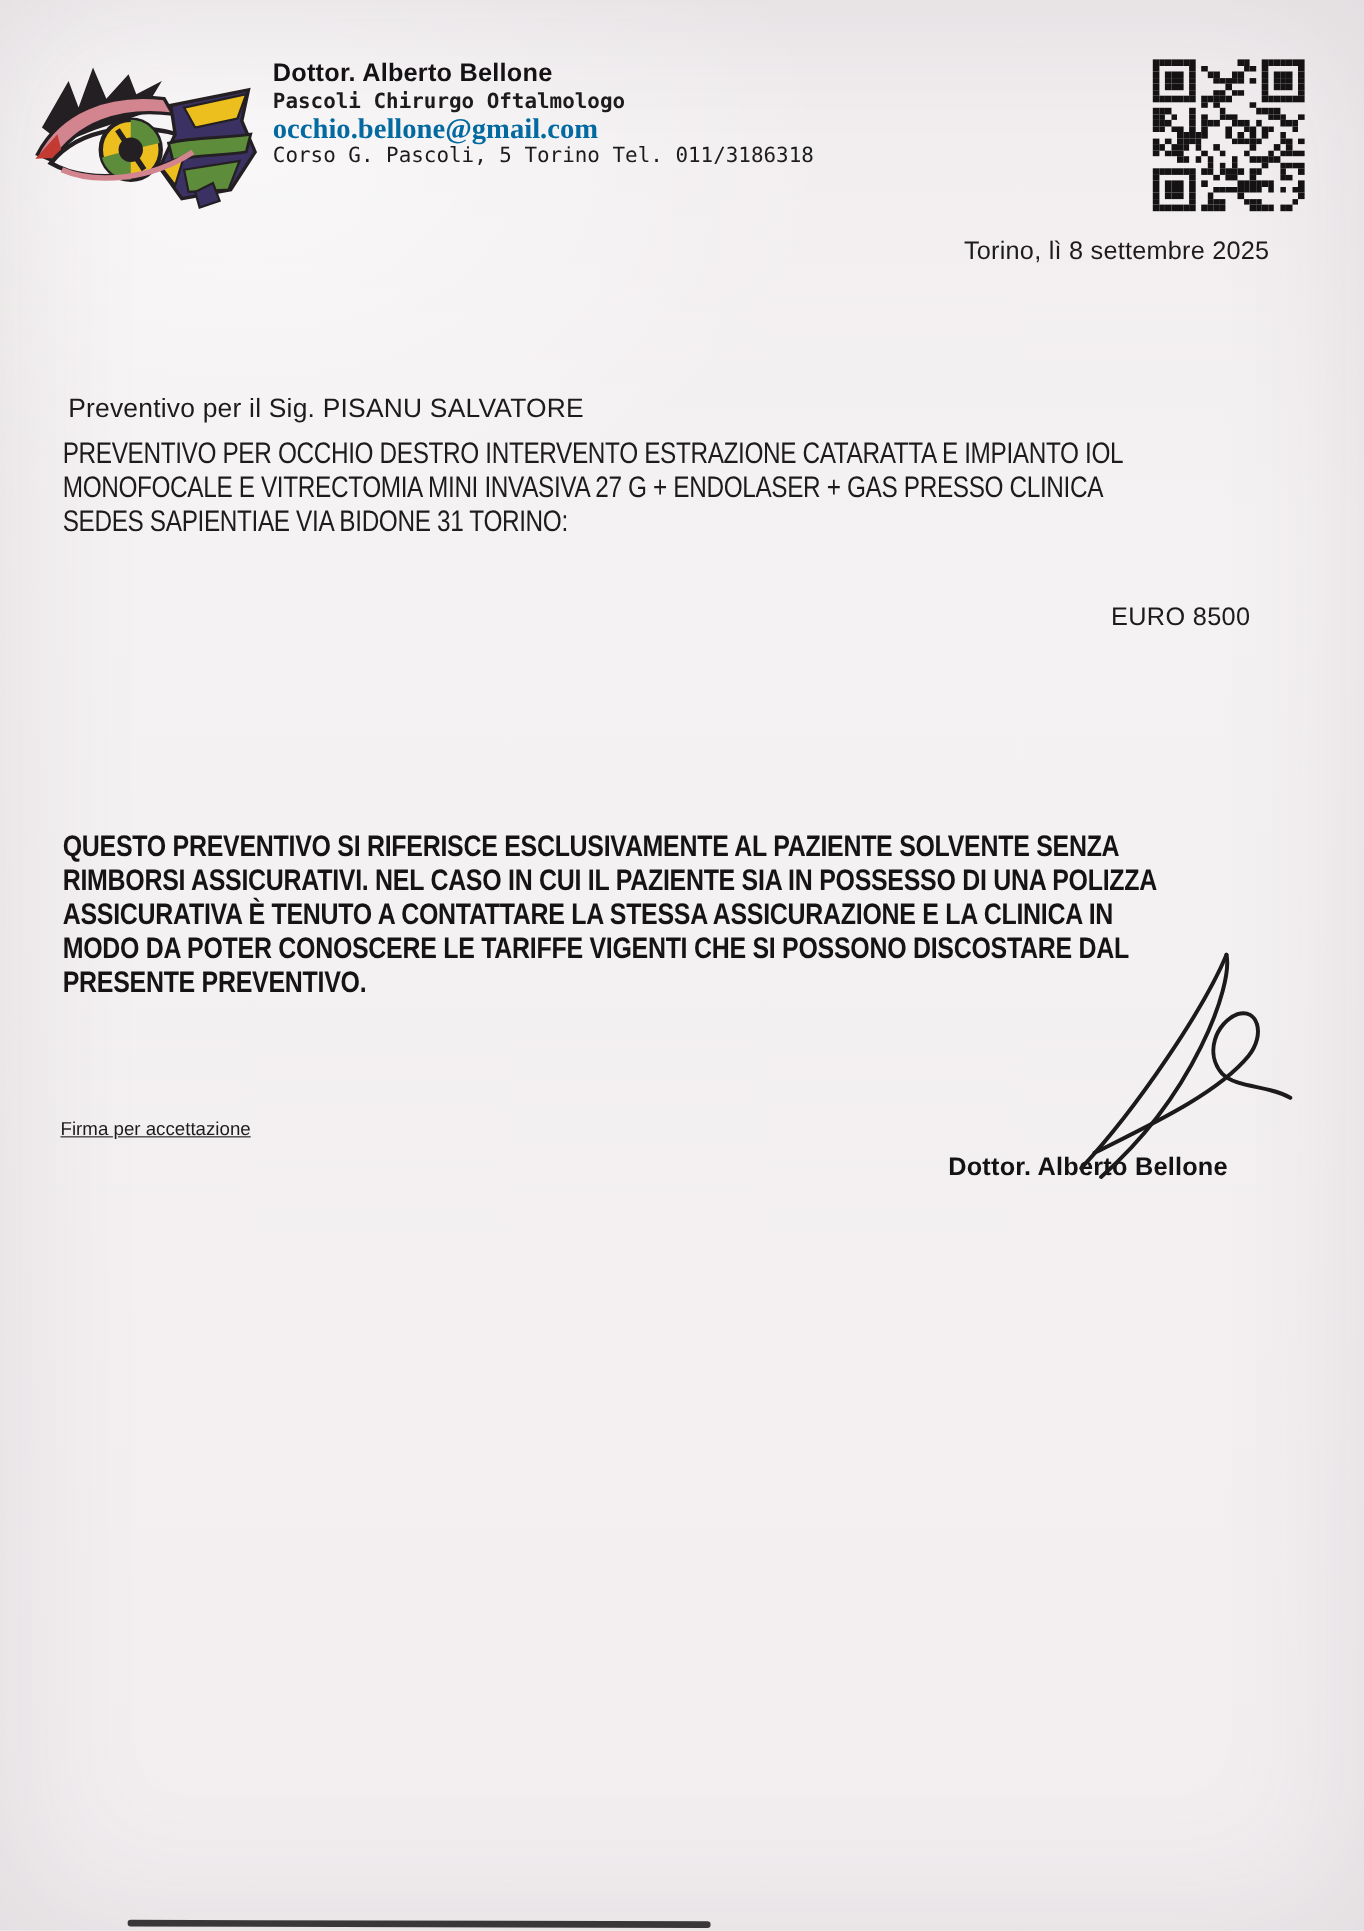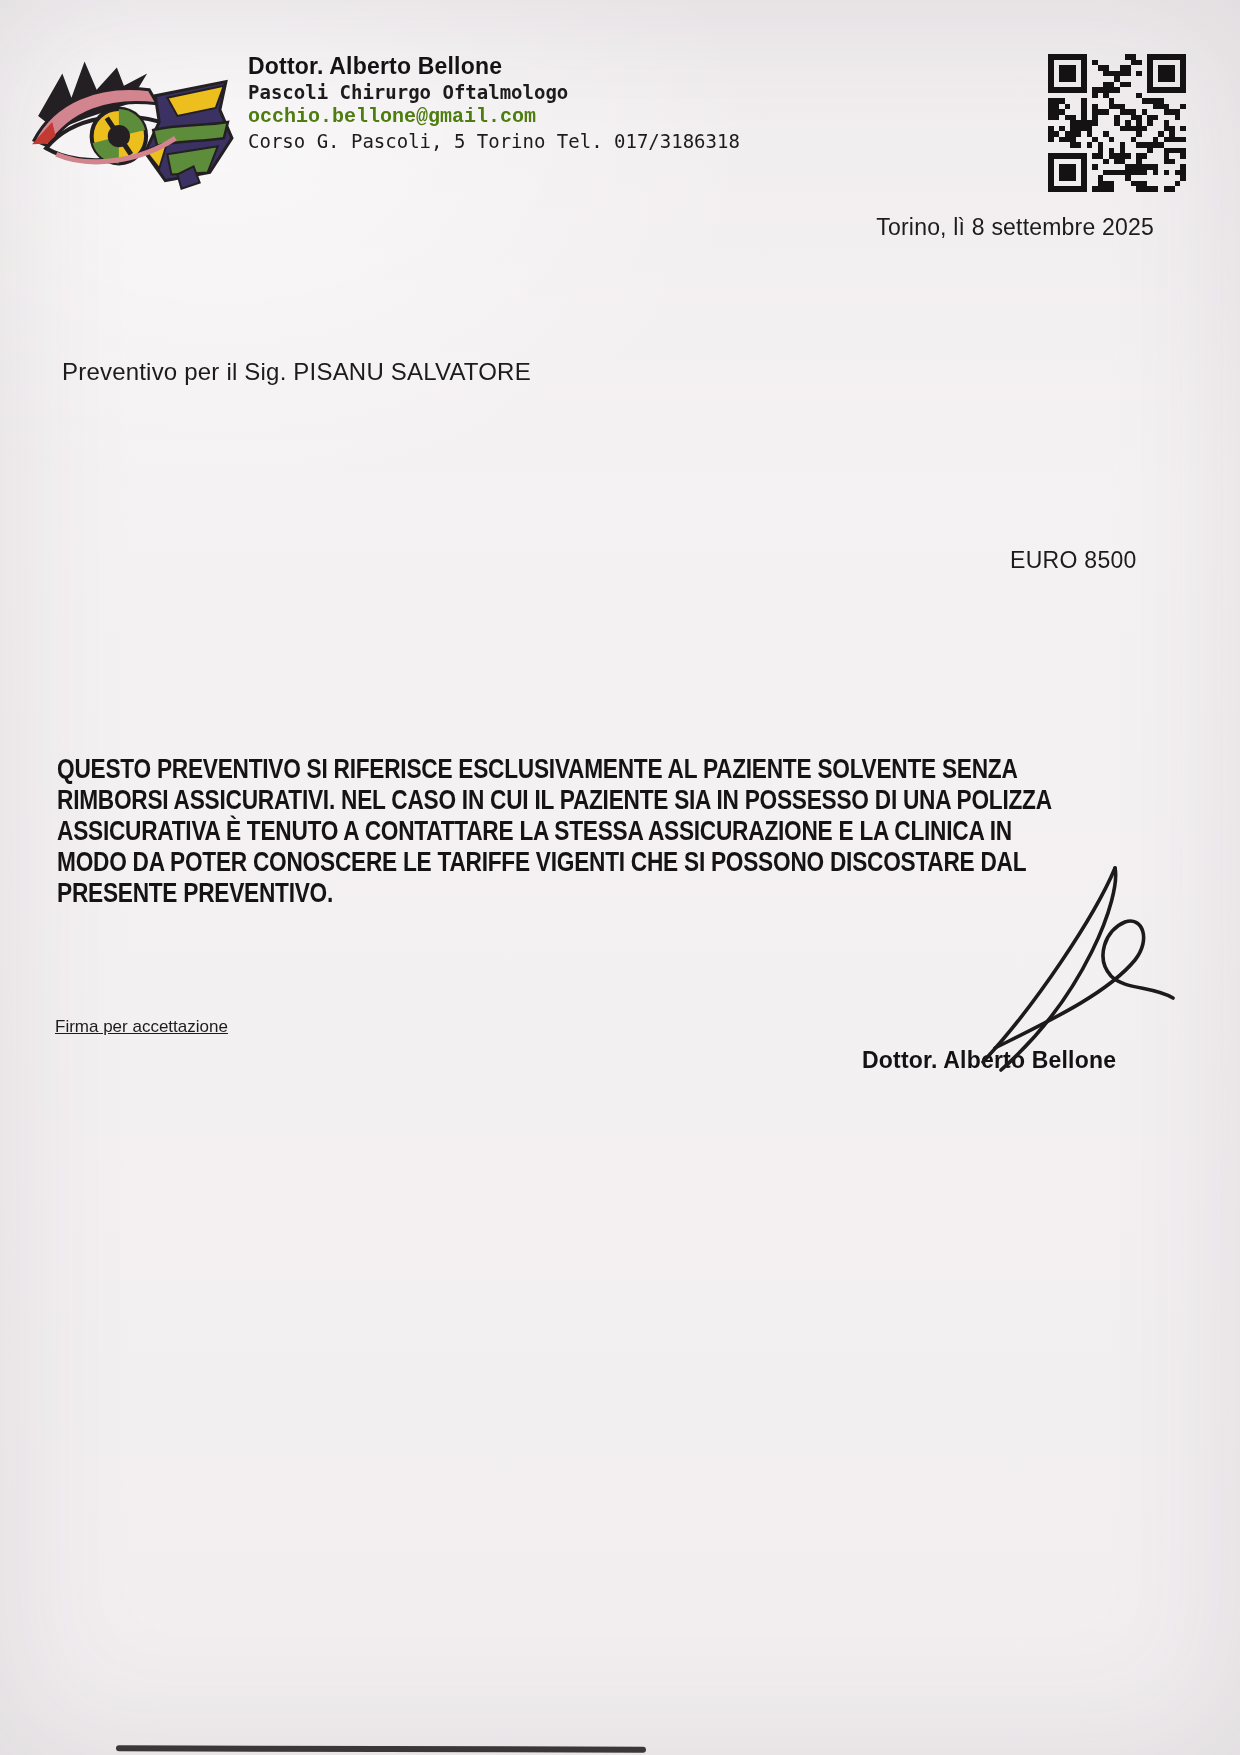--- a/index.html
+++ b/index.html
@@ -21,21 +21,21 @@
   }
 
   
   .logo-wrap{position:absolute;left:26px;top:44px;width:212px;height:156px;}
   .logo-wrap svg{width:100%;height:100%;}
 
   .header-block{position:absolute;left:248px;top:52px;}
   .h-name  {font-weight:700;font-size:23px;line-height:28px;color:#141214;letter-spacing:.2px;}
   .h-title {font-family:"DejaVu Sans Mono","Liberation Mono",monospace;font-weight:700;font-size:19px;line-height:25px;}
   .h-site  {font-family:"DejaVu Sans Mono","Liberation Mono",monospace;font-weight:400;font-size:19px;line-height:24px;}
-  .h-email {font-family:Liberation Mono, monospace;font-weight:700;font-size:20px;line-height:24px;color:#4d7c0f;}
+  .h-email {font-family:Liberation Serif, serif;font-weight:700;font-size:26px;line-height:24px;color:#0369a1;}
   .h-addr  {font-family:"DejaVu Sans Mono","Liberation Mono",monospace;font-weight:400;font-size:19px;line-height:25px;}
 
   .qr-wrap{
     position:absolute;left:1048px;top:54px;width:138px;height:138px;
     display:grid;grid-template-columns:repeat(25,1fr);grid-template-rows:repeat(25,1fr);
   }
   .qr-wrap .q{background:#141213;}
 
   .date-line{position:absolute;top:214px;right:86px;font-size:23px;letter-spacing:.2px;}
 
@@ -94,21 +94,21 @@
 
       <path d="M30,108 C62,122 112,116 148,92" stroke="#d2848f" stroke-width="5" fill="none"></path>
       <path d="M150,128 L166,120 L172,136 L154,142 Z" fill="#3b3263" stroke="#241f22" stroke-width="2"></path>
     </svg>
   </div>
 
   <div class="header-block">
     <div class="h-name">Dottor. Alberto Bellone</div>
     <div class="h-title">Pascoli Chirurgo Oftalmologo</div>
     <div class="h-email">occhio.bellone@gmail.com</div>
-    <div class="h-addr">Corso G. Pascoli, 5 Torino Tel. 017/3186318</div>
+    <div class="h-addr">Corso G. Pascoli, 5 Torino Tel. 011/3186318</div>
   </div>
 
   <div class="qr-wrap" id="qr">
       <div class="q"></div>
       <div class="q"></div>
       <div class="q"></div>
       <div class="q"></div>
       <div class="q"></div>
       <div class="q"></div>
       <div class="q"></div>
@@ -729,20 +729,25 @@
       <div class="q"></div>
       <div class="q"></div>
       <div></div>
       <div></div>
     </div>
 
   <div class="date-line">Torino, lì 8 settembre 2025</div>
 
   <div class="recipient">Preventivo per il Sig. PISANU SALVATORE</div>
 
+  <div class="procedure">
+    <div class="caps-line">PREVENTIVO PER OCCHIO DESTRO INTERVENTO ESTRAZIONE CATARATTA E IMPIANTO IOL</div>
+    <div class="caps-line">MONOFOCALE E VITRECTOMIA MINI INVASIVA 27 G + ENDOLASER + GAS PRESSO CLINICA</div>
+    <div class="caps-line">SEDES SAPIENTIAE VIA BIDONE 31 TORINO:</div>
+  </div>
 
   <div class="price">EURO 8500</div>
 
 
   <div class="disclaimer">
     <div class="caps-line">QUESTO PREVENTIVO SI RIFERISCE ESCLUSIVAMENTE AL PAZIENTE SOLVENTE SENZA</div>
     <div class="caps-line">RIMBORSI ASSICURATIVI. NEL CASO IN CUI IL PAZIENTE SIA IN POSSESSO DI UNA POLIZZA</div>
     <div class="caps-line">ASSICURATIVA È TENUTO A CONTATTARE LA STESSA ASSICURAZIONE E LA CLINICA IN</div>
     <div class="caps-line">MODO DA POTER CONOSCERE LE TARIFFE VIGENTI CHE SI POSSONO DISCOSTARE DAL</div>
     <div class="caps-line">PRESENTE PREVENTIVO.</div>

